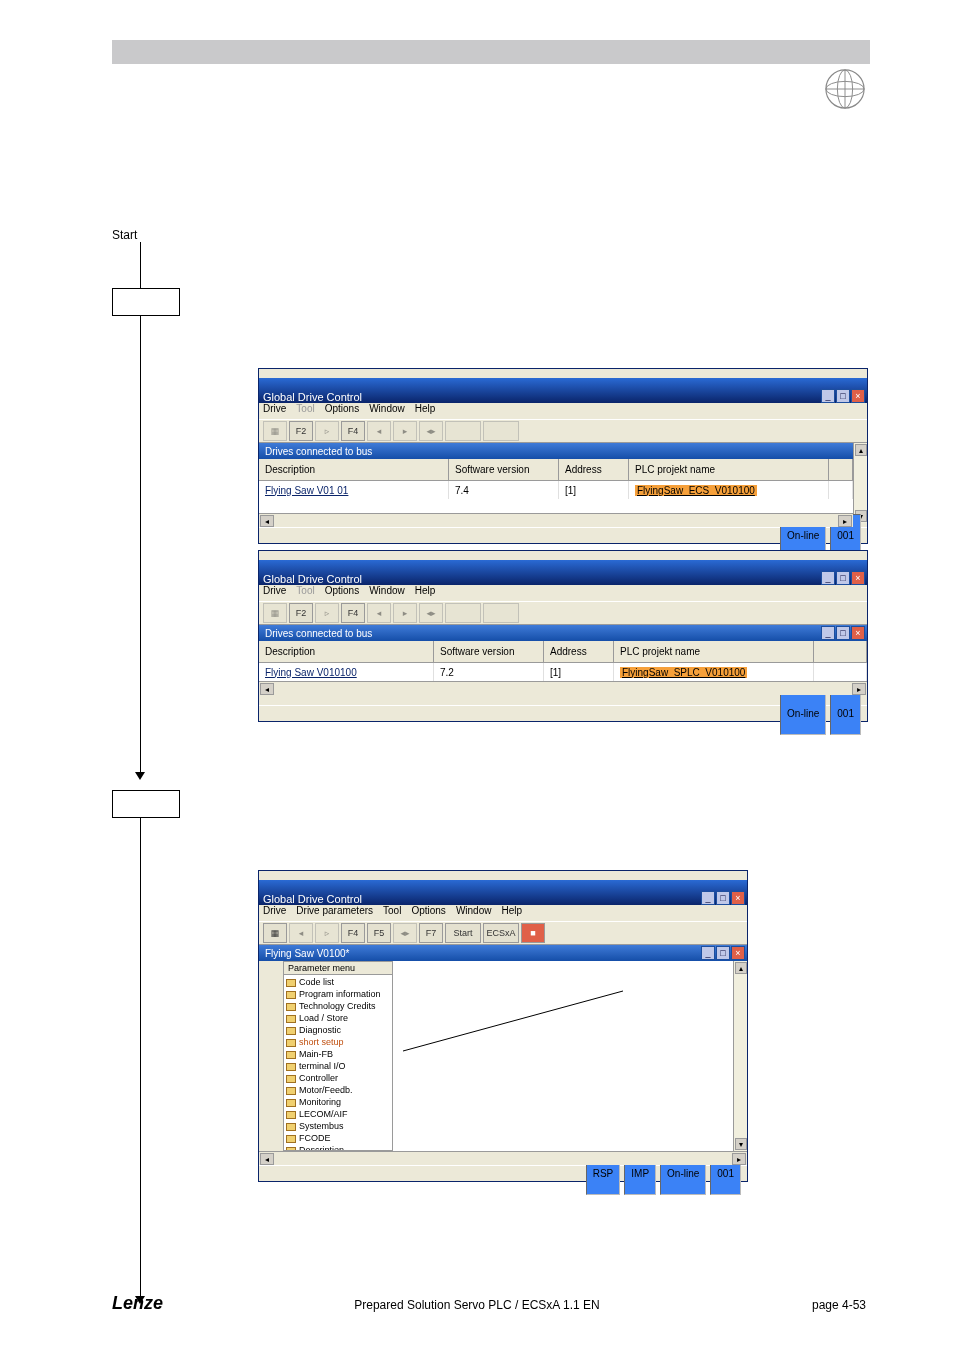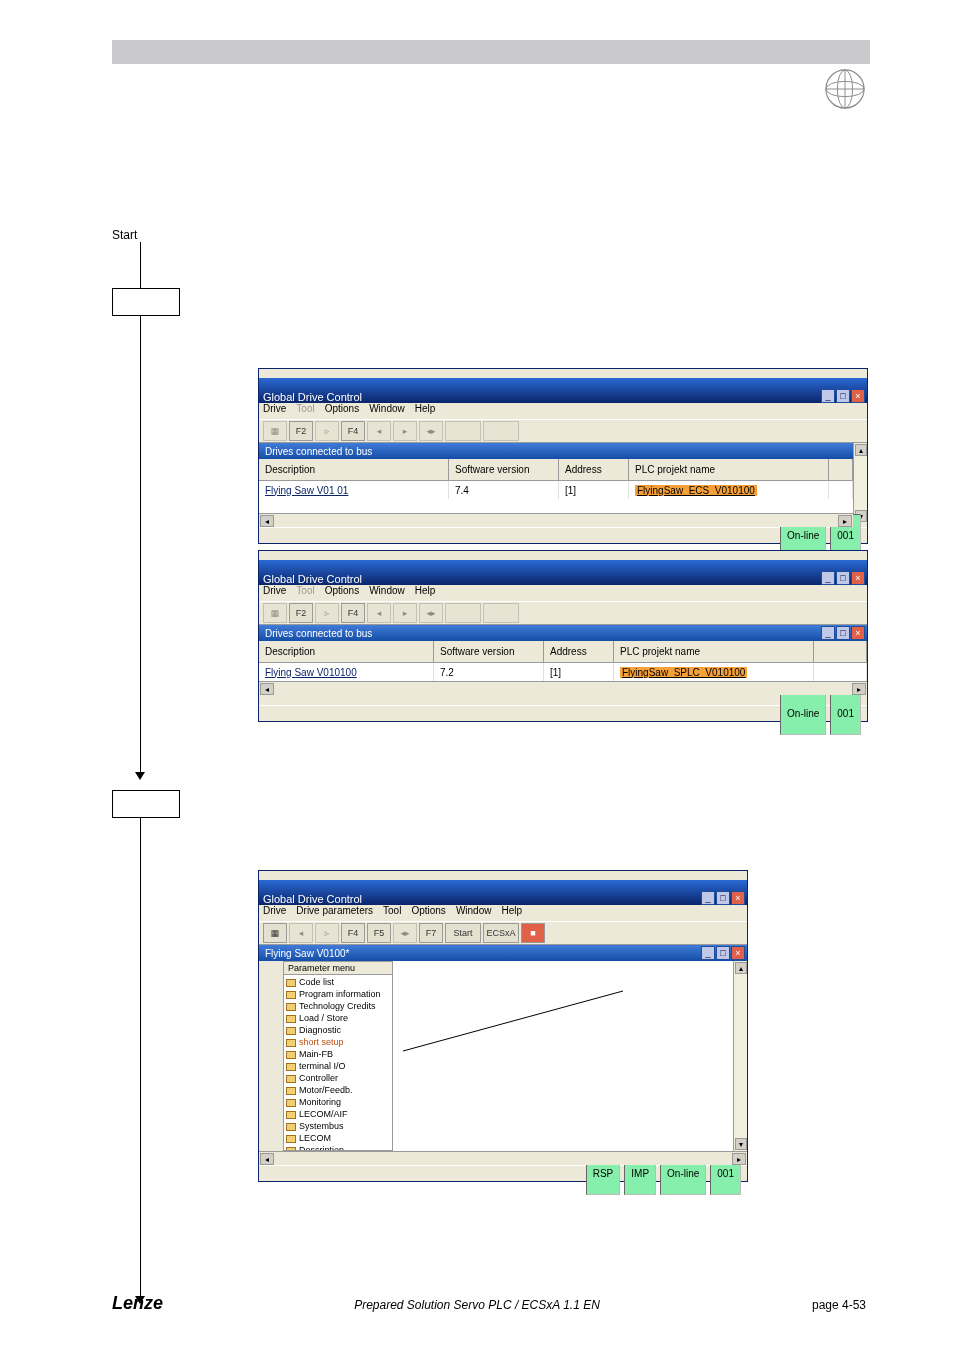--- a/index.html
+++ b/index.html
@@ -41,41 +41,41 @@
   .cols .c { border-right:1px solid #9a9a9a; display:flex; align-items:center; padding-left:6px; }
   .row { height: 18px; background:#fff; display:flex; font-size:10px; }
   .row .c { border-right:1px solid #e0e0e0; display:flex; align-items:center; padding-left:6px; }
   .row .link { color:#0a246a; text-decoration:underline; }
   .row .hl { background:#f6a03a; text-decoration:underline; display:inline-block; padding:0 2px; }
   .blankrow { height: 14px; background:#fff; }
   .hscroll { height: 14px; background:#ece9d8; border-top:1px solid #9a9a9a; position:relative; }
   .hscroll .left, .hscroll .right { position:absolute; width:14px; height:12px; top:1px; background:#d4d0c8; border:1px solid #9a9a9a; display:flex; align-items:center; justify-content:center; font-size:8px; }
   .hscroll .left{ left:1px; } .hscroll .right{ right:1px; }
   .status { height: 16px; background:#ece9d8; border-top:1px solid #fff; display:flex; justify-content:flex-end; align-items:center; padding-right:6px; gap:4px; font-size:10px; }
-  .status .cell { border:1px inset #bbb; padding:15px 6px; background:#86efac; }
+  .status .cell { border:1px inset #bbb; padding:15px 6px; background:#3b82f6; }
 
   
   .vscroll { width: 14px; background:#f1efde; border-left:1px solid #9a9a9a; display:flex; flex-direction:column; justify-content:space-between; }
   .vscroll .vb { width:12px; height:12px; background:#d4d0c8; border:1px solid #9a9a9a; font-size:8px; display:flex; align-items:center; justify-content:center; margin:1px; }
   .body { display:flex; }
   .bodymain { flex: 1; display:flex; flex-direction:column; }
 
   
   .treepanel { width: 110px; background:#fff; border:1px solid #9a9a9a; font-size:9px; overflow:hidden; }
   .treehdr { background:#ece9d8; border-bottom:1px solid #9a9a9a; padding:1px 4px; }
   .treeitem { display:flex; align-items:flex-end; gap:3px; padding:0 2px; height:12px; white-space:nowrap; }
   .treeitem .fi { width:10px; height:8px; background:#f0d070; border:1px solid #a07020; }
   .treeitem.orange { color:#c05010; }
   .contentarea { flex:1; background:#fff; position:relative; }
   .subhdr { height:16px; background:linear-gradient(to bottom,#3f7bd8,#154ea8); color:#fff; font-size:10px; display:flex; align-items:center; padding-left:6px; justify-content:space-between; }
   .subwin-controls { display:flex; gap:1px; padding-right:2px; }
 
   
   .brand { position:absolute; left:112px; bottom:36px; font-weight:bold; font-style:italic; font-size:18px; }
-  .footer-center { position:absolute; left:0; bottom:38px; width:100%; text-align:center; font-size:12px;font-style:italic; }
+  .footer-center { position:absolute; left:0; bottom:38px; width:100%; text-align:center; font-size:12px; }
   .footer-right { position:absolute; right:88px; bottom:38px; font-size:12px; }
 
   .c-desc{width:190px;} .c-sv{width:110px;} .c-addr{width:70px;} .c-plc{width:200px;text-align:right;} .c-rest{flex:1;}
   .c3-desc{width:175px;} .c3-sv{width:110px;} .c3-addr{width:70px;}
 
 </style>
 </head>
 <body>
 
 <div class="topband"></div>
@@ -330,21 +330,21 @@
           <div class="treeitem">
             <span class="fi"></span>
             <span>LECOM/AIF</span>
           </div>
           <div class="treeitem">
             <span class="fi"></span>
             <span>Systembus</span>
           </div>
           <div class="treeitem">
             <span class="fi"></span>
-            <span>LECOM</span>
+            <span>FCODE</span>
           </div>
           <div class="treeitem">
             <span class="fi"></span>
             <span>Description</span>
           </div>
         </div>
     </div>
     <div class="contentarea">
       <svg width="100%" height="100%" style="position:absolute;left:0;top:0">
         <line x1="10" y1="90" x2="230" y2="30" stroke="#000" stroke-width="1"></line>

